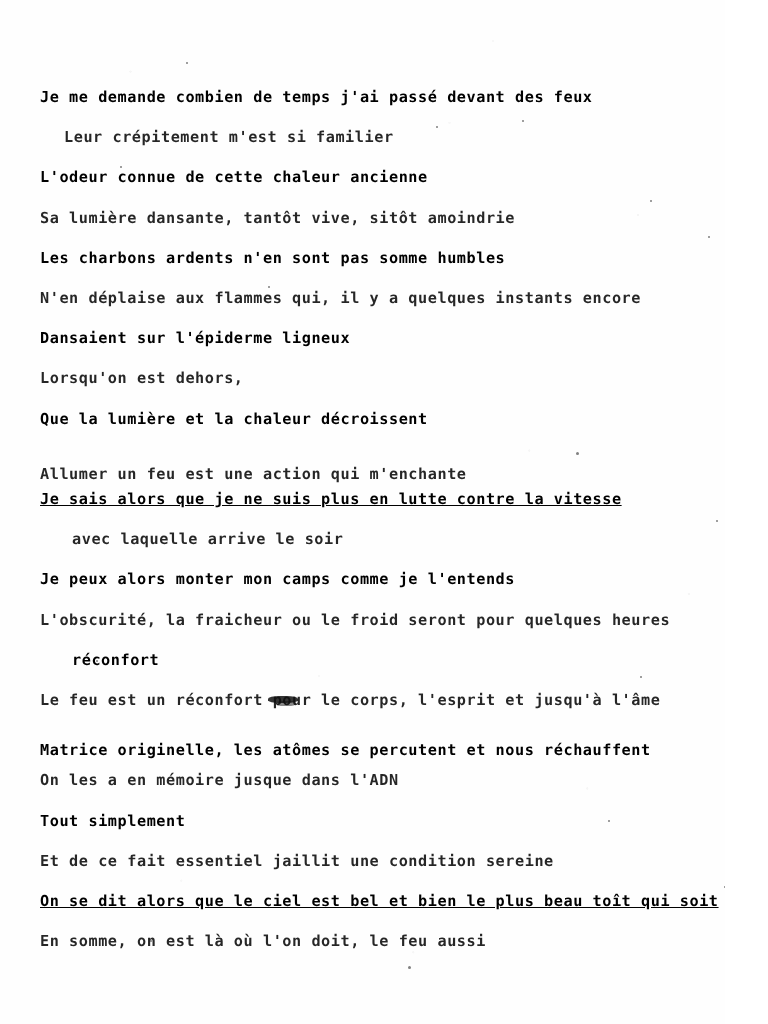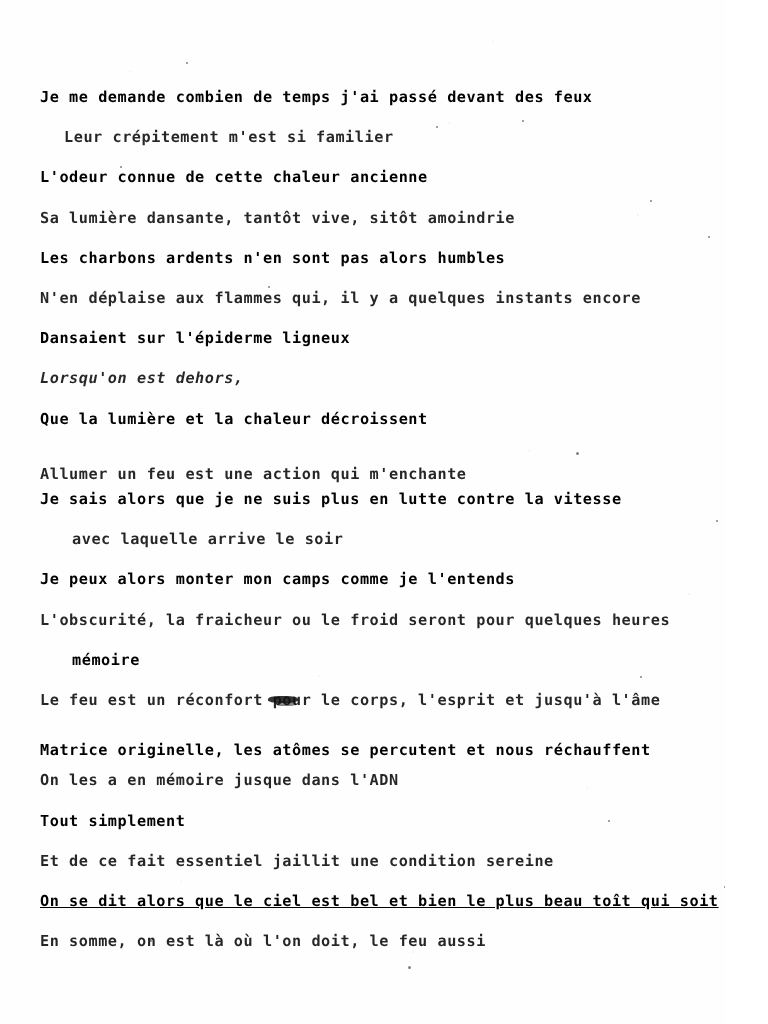--- a/index.html
+++ b/index.html
@@ -79,31 +79,31 @@
 
 <div id="page">
 
   <div id="paper-noise"></div>
 
   <div id="poem">
       <div class="line ink-heavy" style="top: 90px;">Je me demande combien de temps j'ai passé devant des feux</div>
       <div class="line ink-light" style="top: 130.2px; margin-left: 24px;">Leur crépitement m'est si familier</div>
       <div class="line ink-heavy" style="top: 170.4px;">L'odeur connue de cette chaleur ancienne</div>
       <div class="line ink-light" style="top: 210.6px;">Sa lumière dansante, tantôt vive, sitôt amoindrie</div>
-      <div class="line ink-heavy" style="top: 250.8px;">Les charbons ardents n'en sont pas alors humbles</div>
+      <div class="line ink-heavy" style="top: 250.8px;">Les charbons ardents n'en sont pas somme humbles</div>
       <div class="line ink-light" style="top: 291px;">N'en déplaise aux flammes qui, il y a quelques instants encore</div>
       <div class="line ink-heavy" style="top: 331.2px;">Dansaient sur l'épiderme ligneux</div>
-      <div class="line ink-light" style="top: 371.4px; font-style: italic;">Lorsqu'on est dehors,</div>
+      <div class="line ink-light" style="top: 371.4px;">Lorsqu'on est dehors,</div>
       <div class="line ink-heavy" style="top: 411.6px;">Que la lumière et la chaleur décroissent</div>
       <div class="line ink-light" style="top: 467px;">Allumer un feu est une action qui m'enchante</div>
-      <div class="line ink-heavy" style="top: 492px;">Je sais alors que je ne suis plus en lutte contre la vitesse</div>
+      <div class="line ink-heavy" style="top: 492px; text-decoration: underline;">Je sais alors que je ne suis plus en lutte contre la vitesse</div>
       <div class="line indent ink-light" style="top: 532.2px;">avec laquelle arrive le soir</div>
       <div class="line ink-heavy" style="top: 572.4px;">Je peux alors monter mon camps comme je l'entends</div>
       <div class="line ink-light" style="top: 612.6px;">L'obscurité, la fraicheur ou le froid seront pour quelques heures</div>
-      <div class="line indent ink-heavy" style="top: 652.8px;">mémoire</div>
+      <div class="line indent ink-heavy" style="top: 652.8px;">réconfort</div>
       <div class="line ink-light" style="top: 693px;">Le feu est un réconfort pour le corps, l'esprit et jusqu'à l'âme</div>
       <div class="line ink-heavy" style="top: 733.2px; margin-top: 10px;">Matrice originelle, les atômes se percutent et nous réchauffent</div>
       <div class="line ink-light" style="top: 773.4px;">On les a en mémoire jusque dans l'ADN</div>
       <div class="line ink-heavy" style="top: 813.6px;">Tout simplement</div>
       <div class="line ink-light" style="top: 853.8px;">Et de ce fait essentiel jaillit une condition sereine</div>
       <div class="line ink-heavy" style="top: 894px; text-decoration: underline;">On se dit alors que le ciel est bel et bien le plus beau toît qui soit</div>
       <div class="line ink-light" style="top: 934.2px;">En somme, on est là où l'on doit, le feu aussi</div>
     </div>
 
   <div class="smudge" style="left:268px; top:696px; width:30px; height:7px;"></div>

